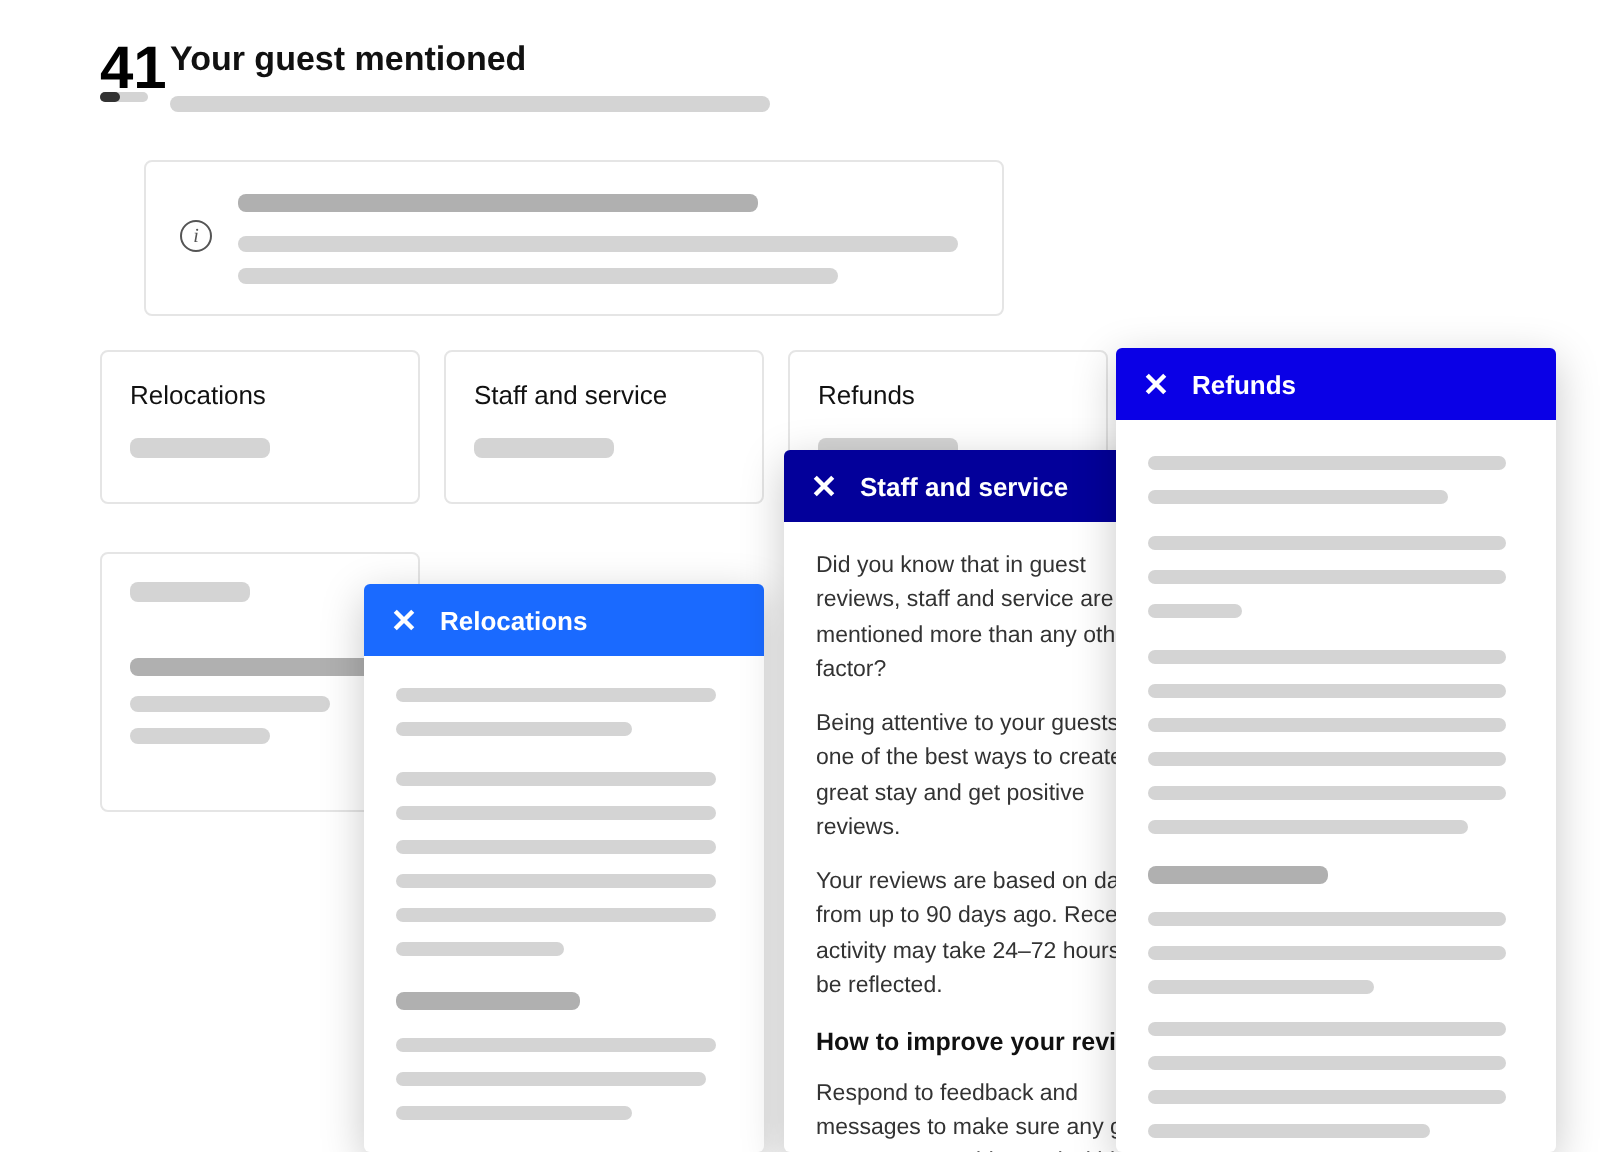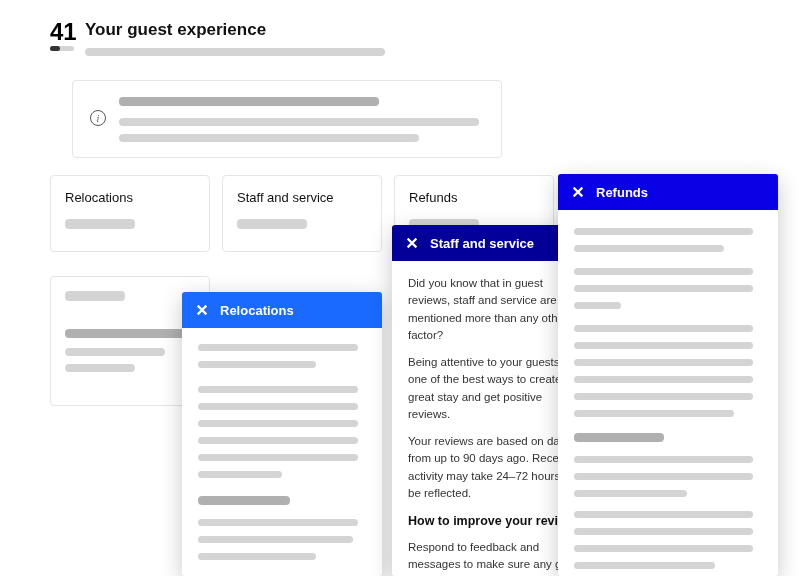--- a/index.html
+++ b/index.html
@@ -10,21 +10,21 @@
     width: 806px;
     height: 576px;
     overflow: hidden;
     position: relative;
   }
   .ph { background: #d4d4d4; border-radius: 4px; height: 8px; }
   .ph.dark { background: #b0b0b0; }
   .score {
     position: absolute;
     left: 50px; top: 18px;
-    font-size: 24px; font-weight: 700;
+    font-size: 30px; font-weight: 700;
   }
   .score-bar {
     position: absolute;
     left: 50px; top: 46px;
     width: 24px; height: 5px; border-radius: 3px;
     background: #d4d4d4;
   }
   .score-bar::before {
     content:""; display:block; width:10px; height:5px;
     background:#333; border-radius:3px;
@@ -120,21 +120,21 @@
 
   .stack > div { margin-bottom: 10px; }
   .stack .ph { height:7px; }
 
 </style>
 </head>
 <body>
 
 <div class="score">41</div>
 <div class="score-bar"></div>
-<div class="title">Your guest experience</div>
+<div class="title">Your guest mentioned</div>
 <div class="subtitle-ph ph"></div>
 
 <div class="info-card">
   <div class="ph dark" style="width:260px; height:9px; margin-bottom:12px;"></div>
   <div class="ph" style="width:360px; margin-bottom:8px;"></div>
   <div class="ph" style="width:300px;"></div>
 </div>
 <span class="info-icon">i</span>
 
 <div class="three-col">

